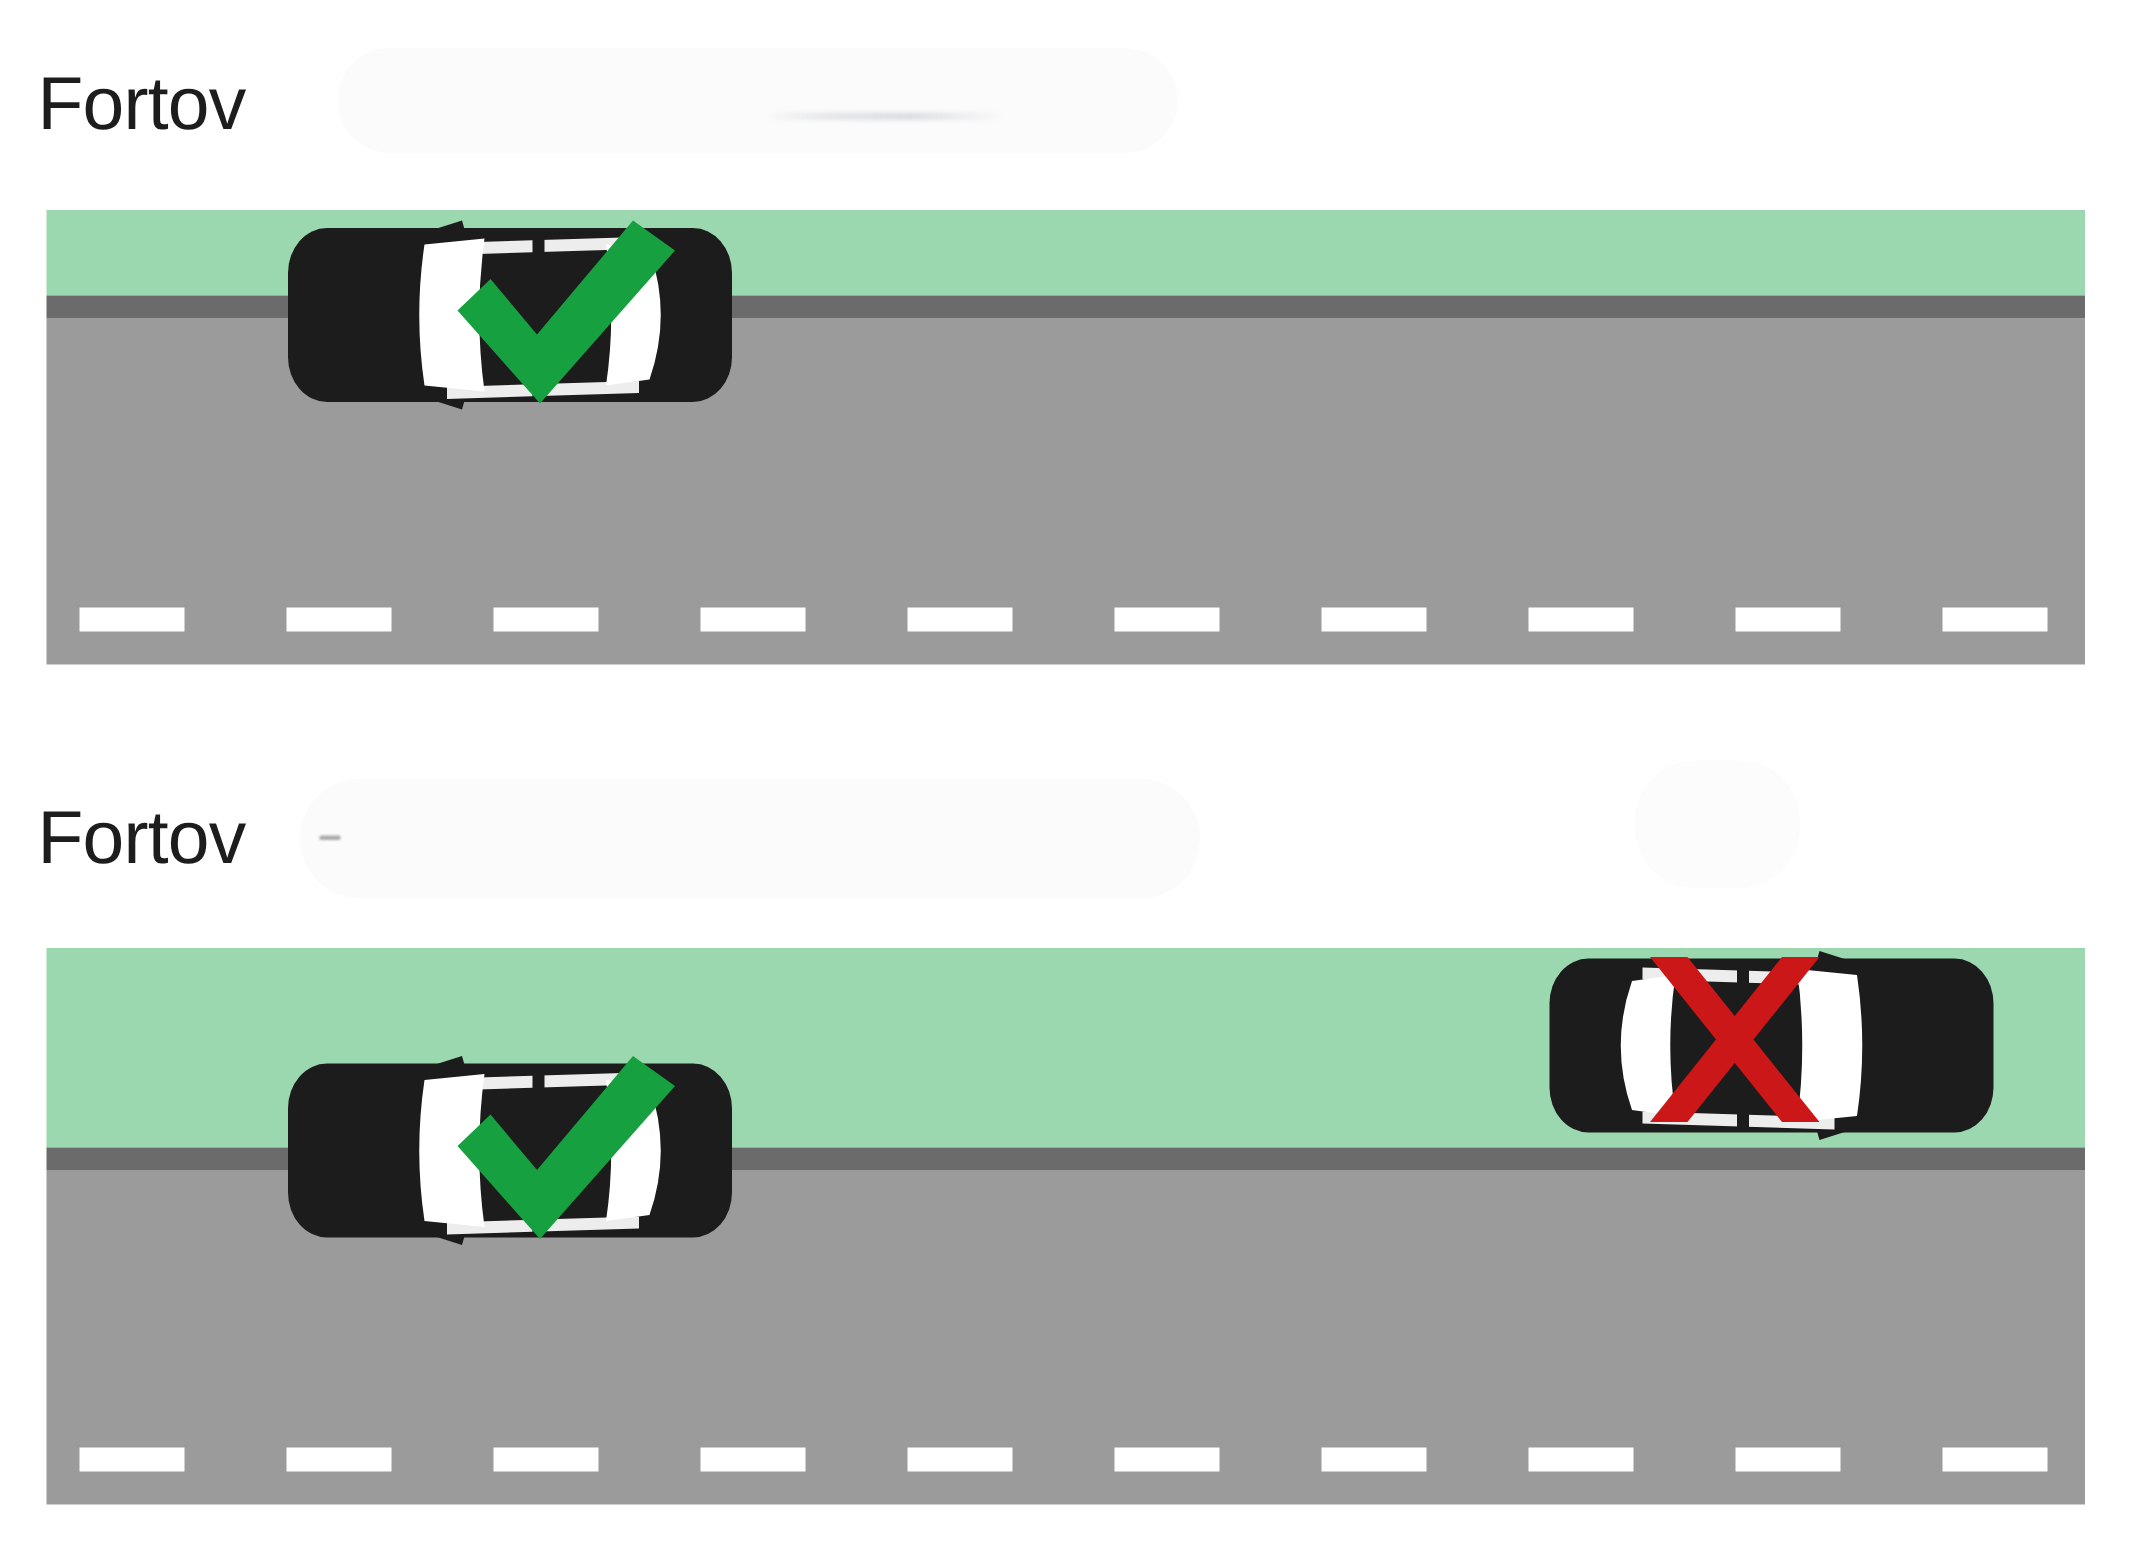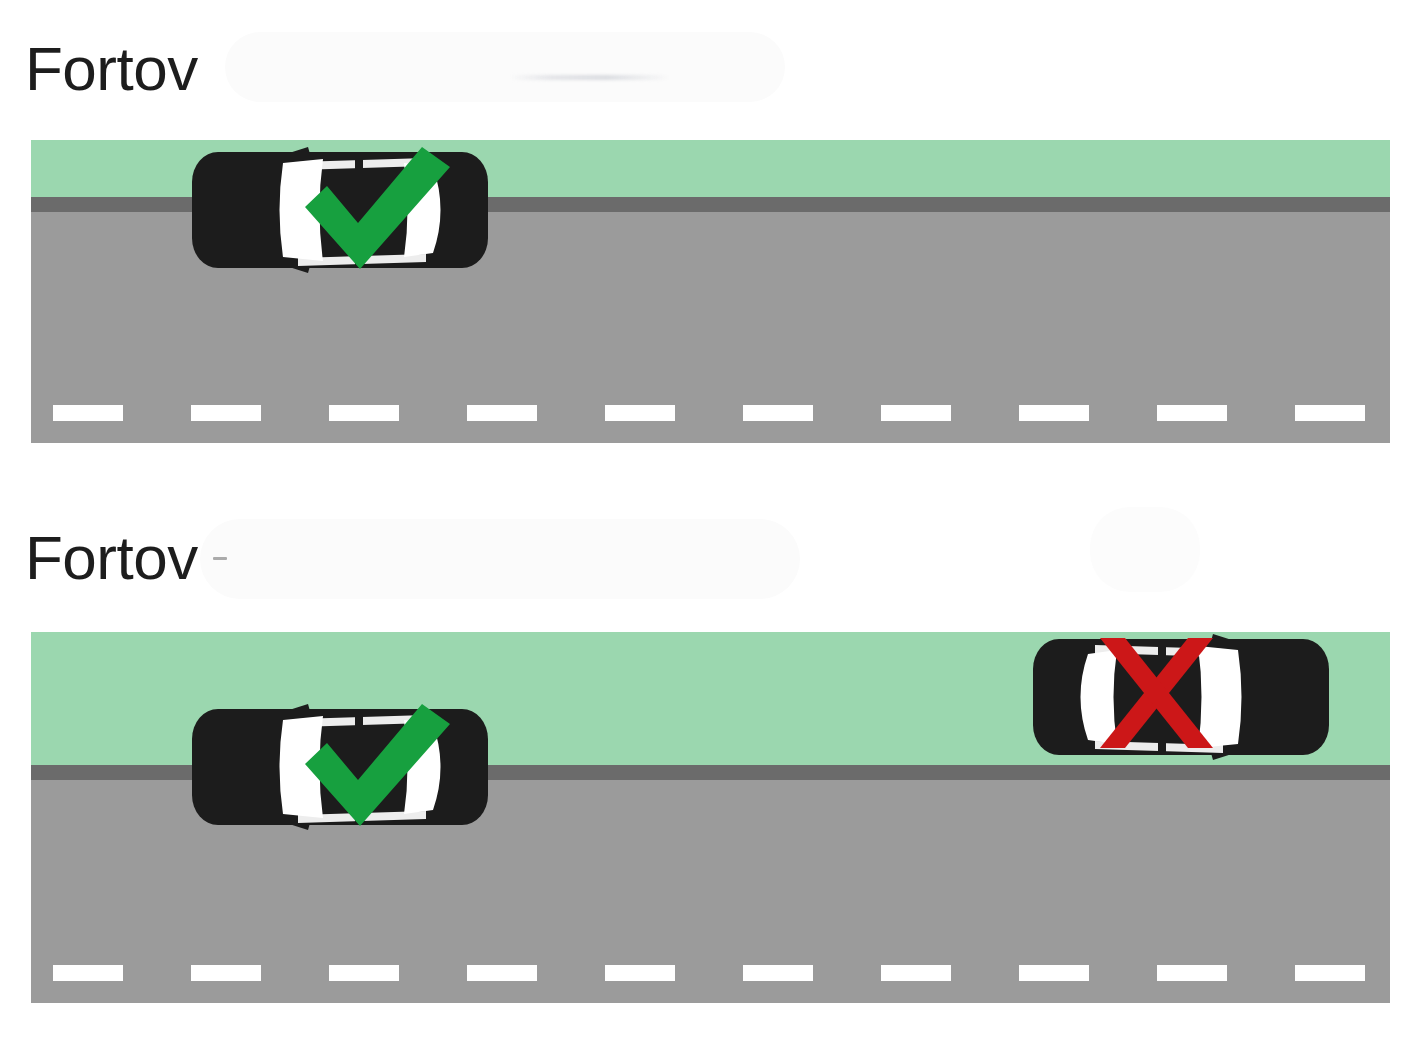--- a/index.html
+++ b/index.html
@@ -21,21 +21,21 @@
     left: 0;
     width: 1420px;
   }
   #panel-top    { top: 0;   height: 500px; }
   #panel-bottom { top: 497px; height: 540px; }
 
   
   .caption {
     position: absolute;
     left: 25px;
-    font-size: 62px;
+    font-size: 50px;
     line-height: 62px;
     font-weight: 400;
     color: #1d1d1d;
     letter-spacing: -0.5px;
     white-space: nowrap;
     font-family: "Liberation Sans", sans-serif;
   }
   #panel-top .caption    { top: 38px; }
   #panel-bottom .caption { top: 30px; }
 

